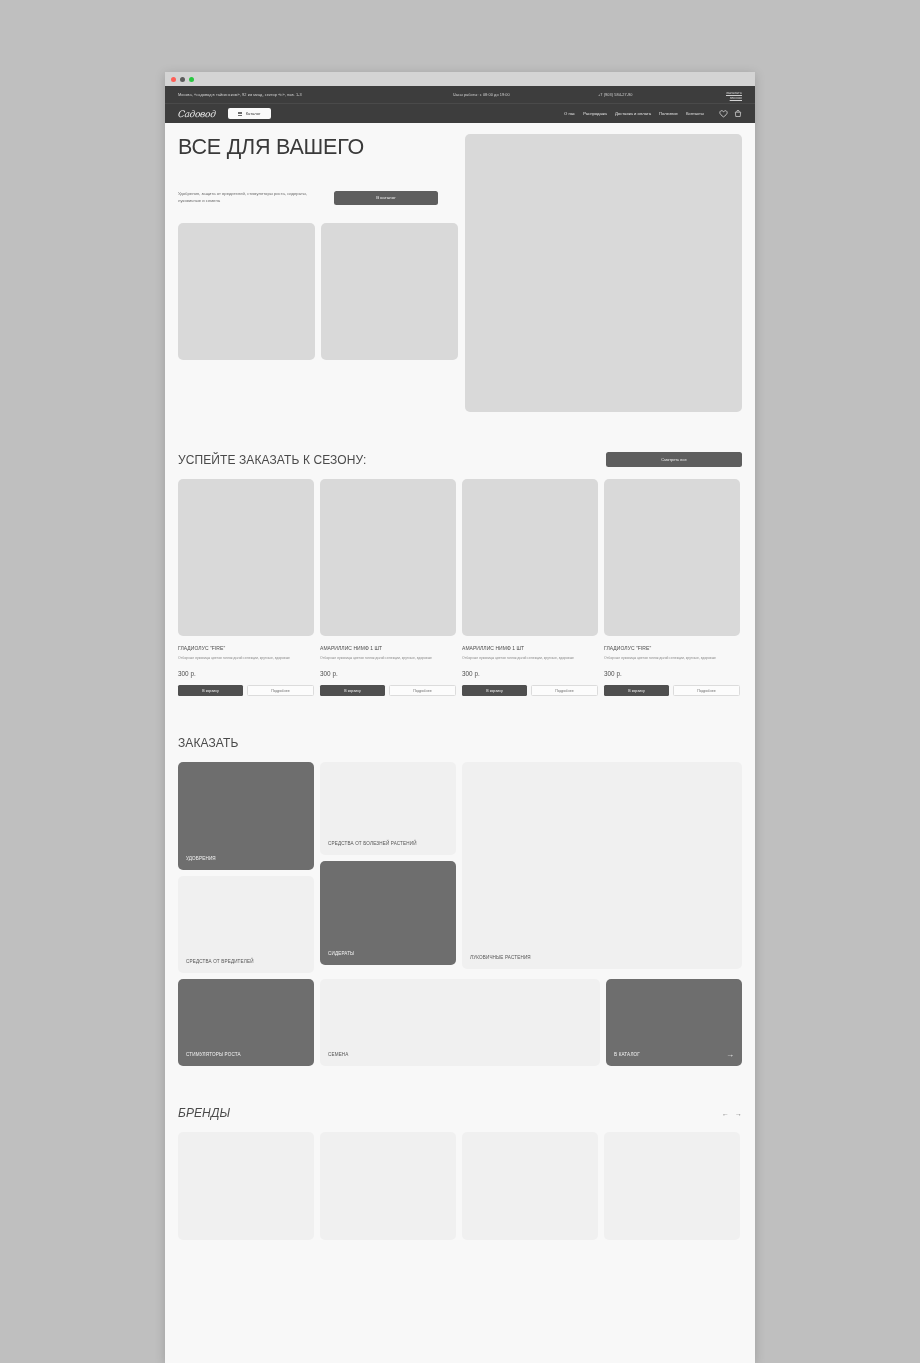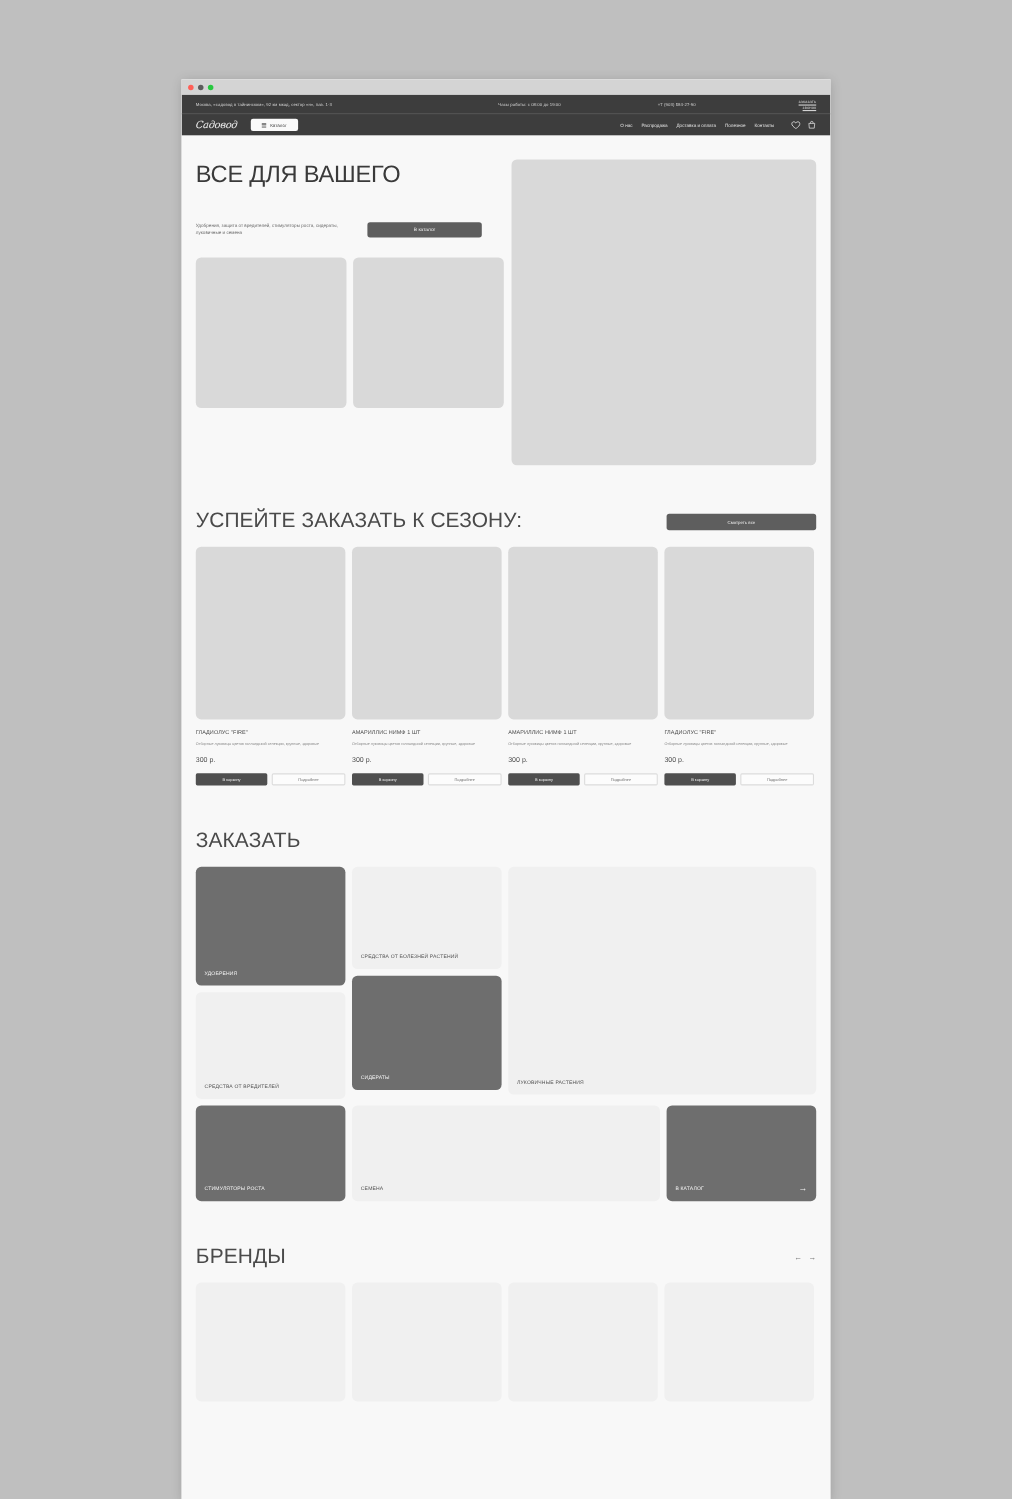--- a/index.html
+++ b/index.html
@@ -102,21 +102,21 @@
     margin-left: auto;
     display: flex;
     gap: 8px;
     font-size: 4.2px;
     color: #e2e2e2;
     align-items: center;
   }
   .nav-icons { margin-left: 15px; display: flex; gap: 6px; align-items: center; }
   .nav-icons svg { display: block; }
 
-  .container { padding: 11px 13px; }
+  .container { padding: 0 13px; }
 
   
   .hero {
     display: flex;
     gap: 6px;
     padding-top: 11px;
   }
   .hero-left { width: 281px; }
   .hero-title {
     font-size: 21.5px;
@@ -155,21 +155,21 @@
 
   
   .sec-head {
     display: flex;
     align-items: center;
     justify-content: space-between;
     margin-top: 40px;
     margin-bottom: 12px;
   }
   .sec-title {
-    font-size: 19px;
+    font-size: 12px;
     color: #4a4a4a;
     font-weight: 400;
     letter-spacing: 0.1px;
   }
   .btn-seeall {
     background: #5e5e5e;
     color: #eee;
     border-radius: 2.5px;
     font-size: 4px;
     width: 136px;
@@ -257,20 +257,21 @@
   .cats-row3 .t3 { width: 136px; justify-content: space-between; align-items: flex-end; }
   .arrow-r { font-size: 8px; color: #f0f0f0; line-height: 1; }
 
   
   .brands-head {
     display: flex;
     align-items: center;
     justify-content: space-between;
     margin-top: 40px;
     margin-bottom: 12px;
+    font-style: italic;
   }
   .brand-navs { display: flex; gap: 6px; font-size: 7px; color: #7a7a7a; }
   .brands { display: flex; gap: 6px; }
   .brand { width: 136px; height: 108px; background: #f0f0f0; border-radius: 5px; }
 </style>
 </head>
 <body>
 
 <div id="stage">
 

